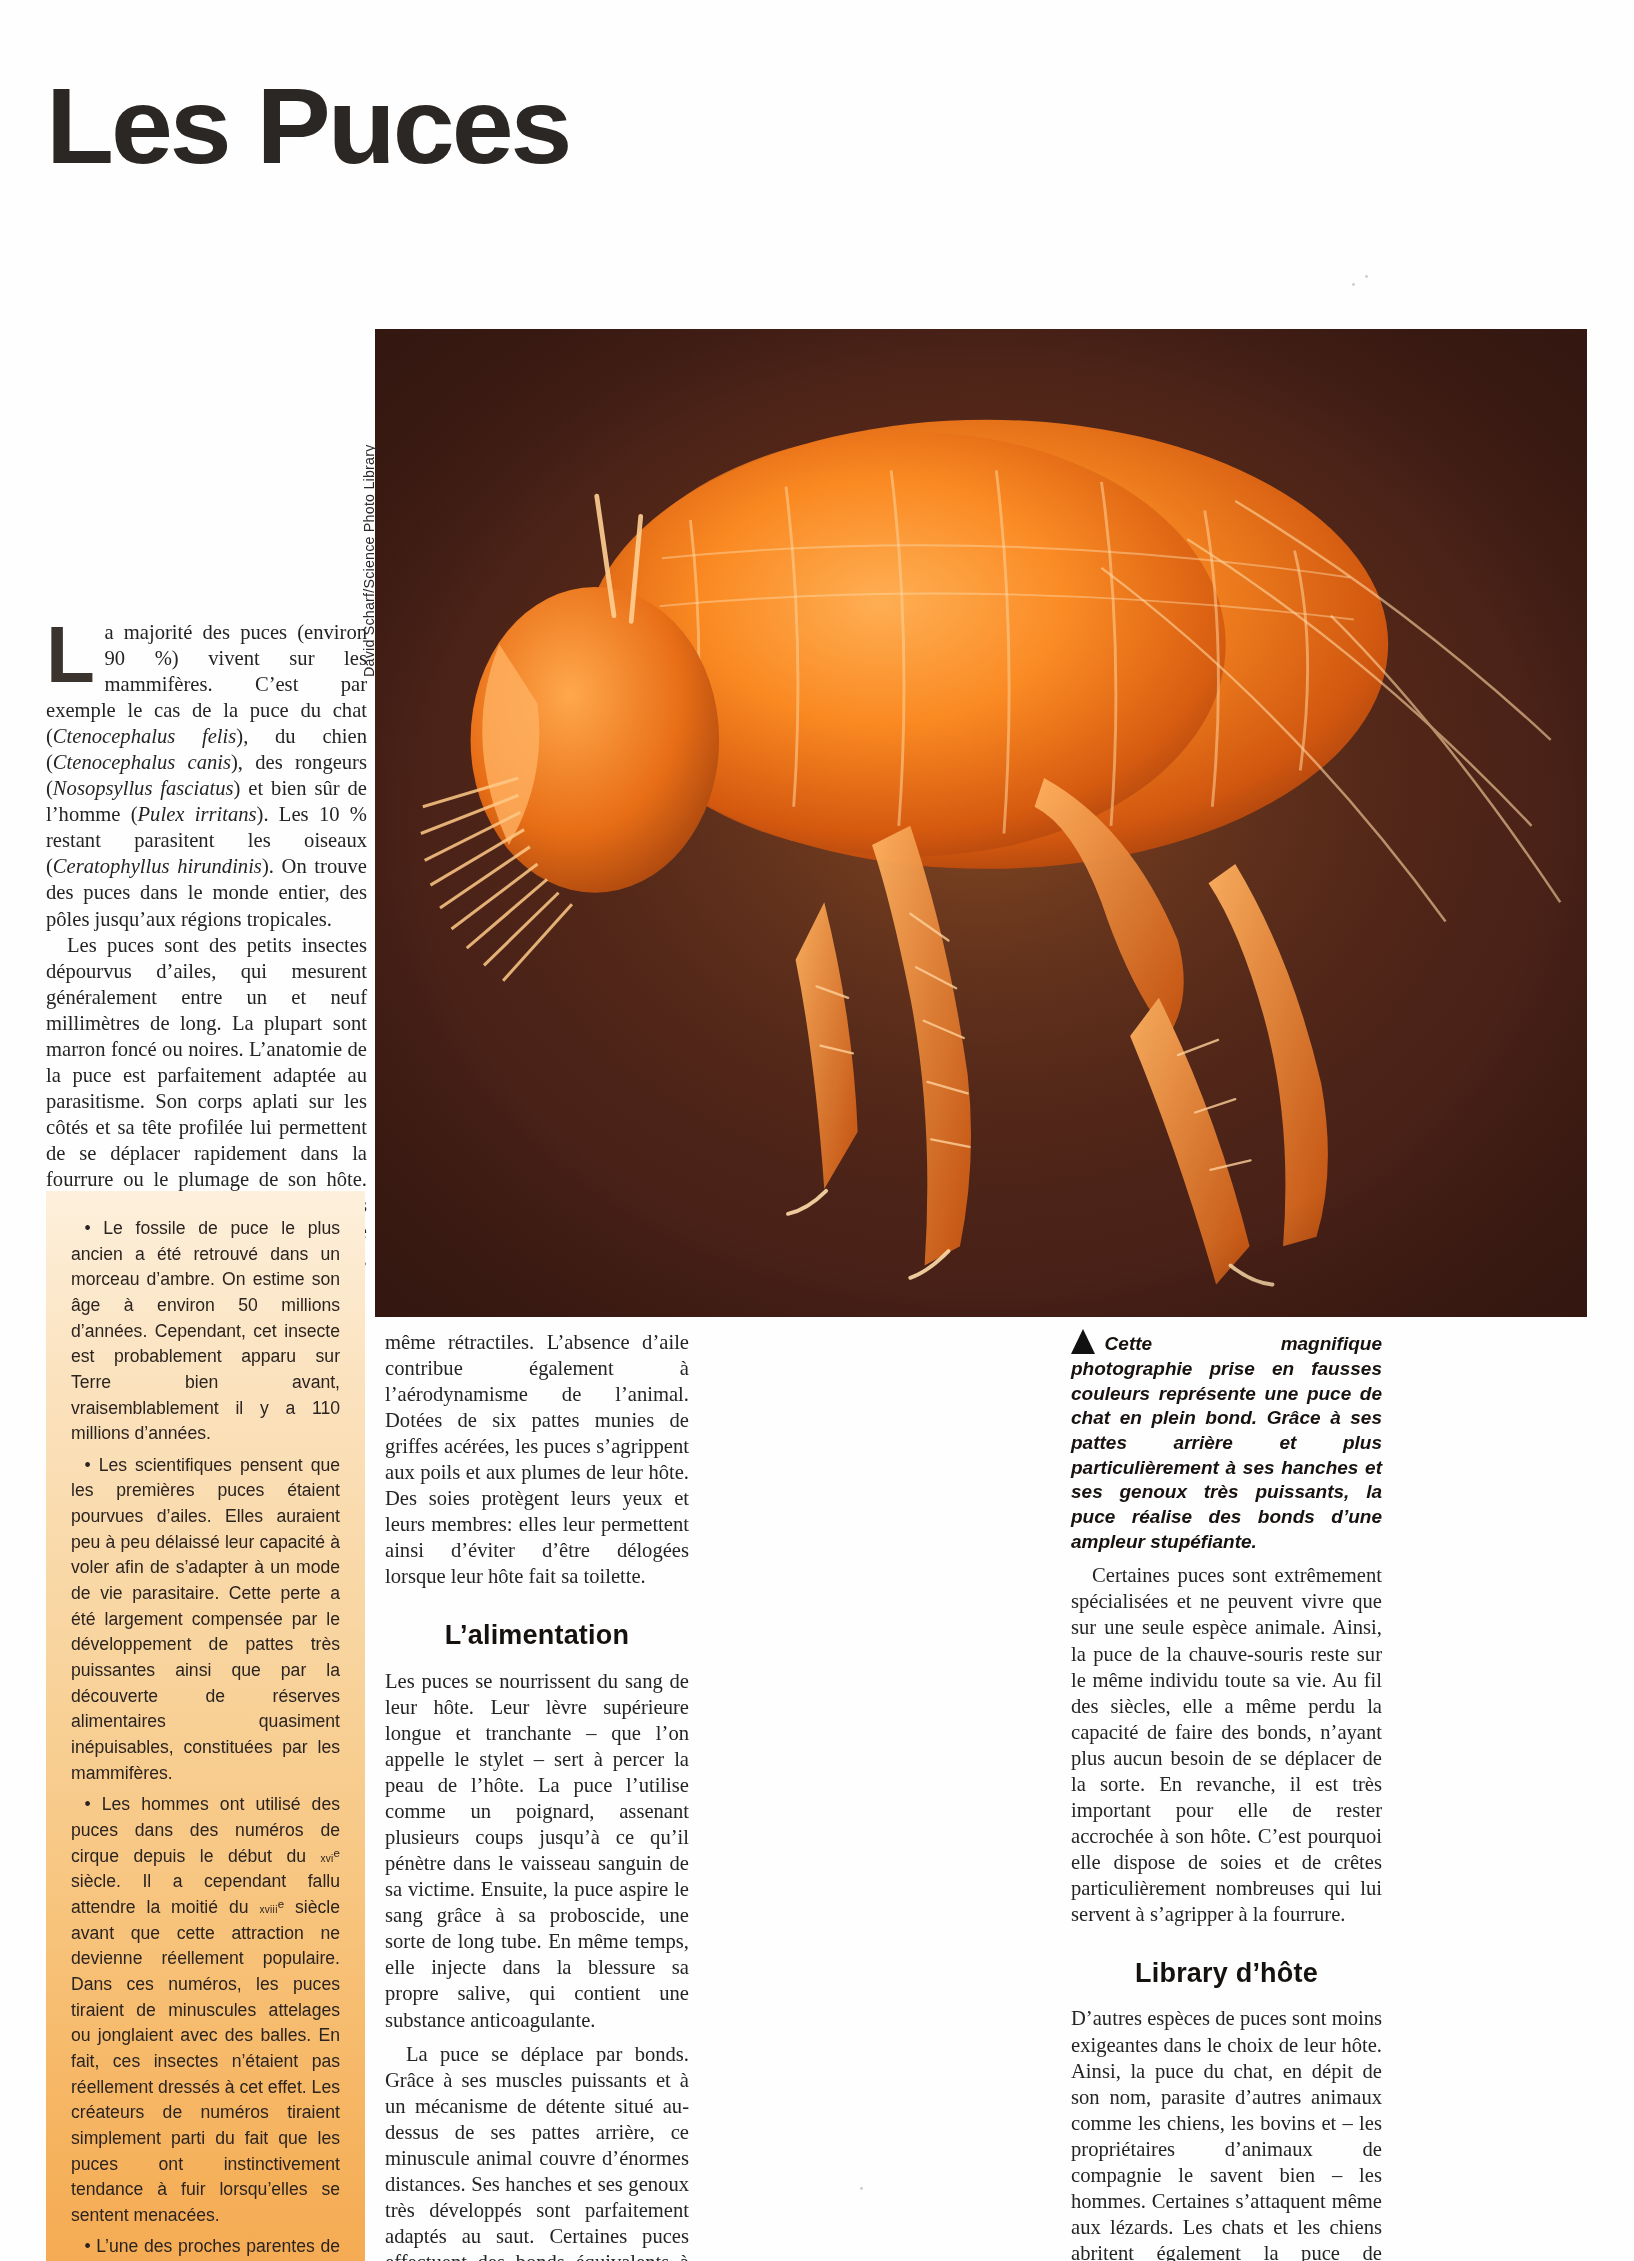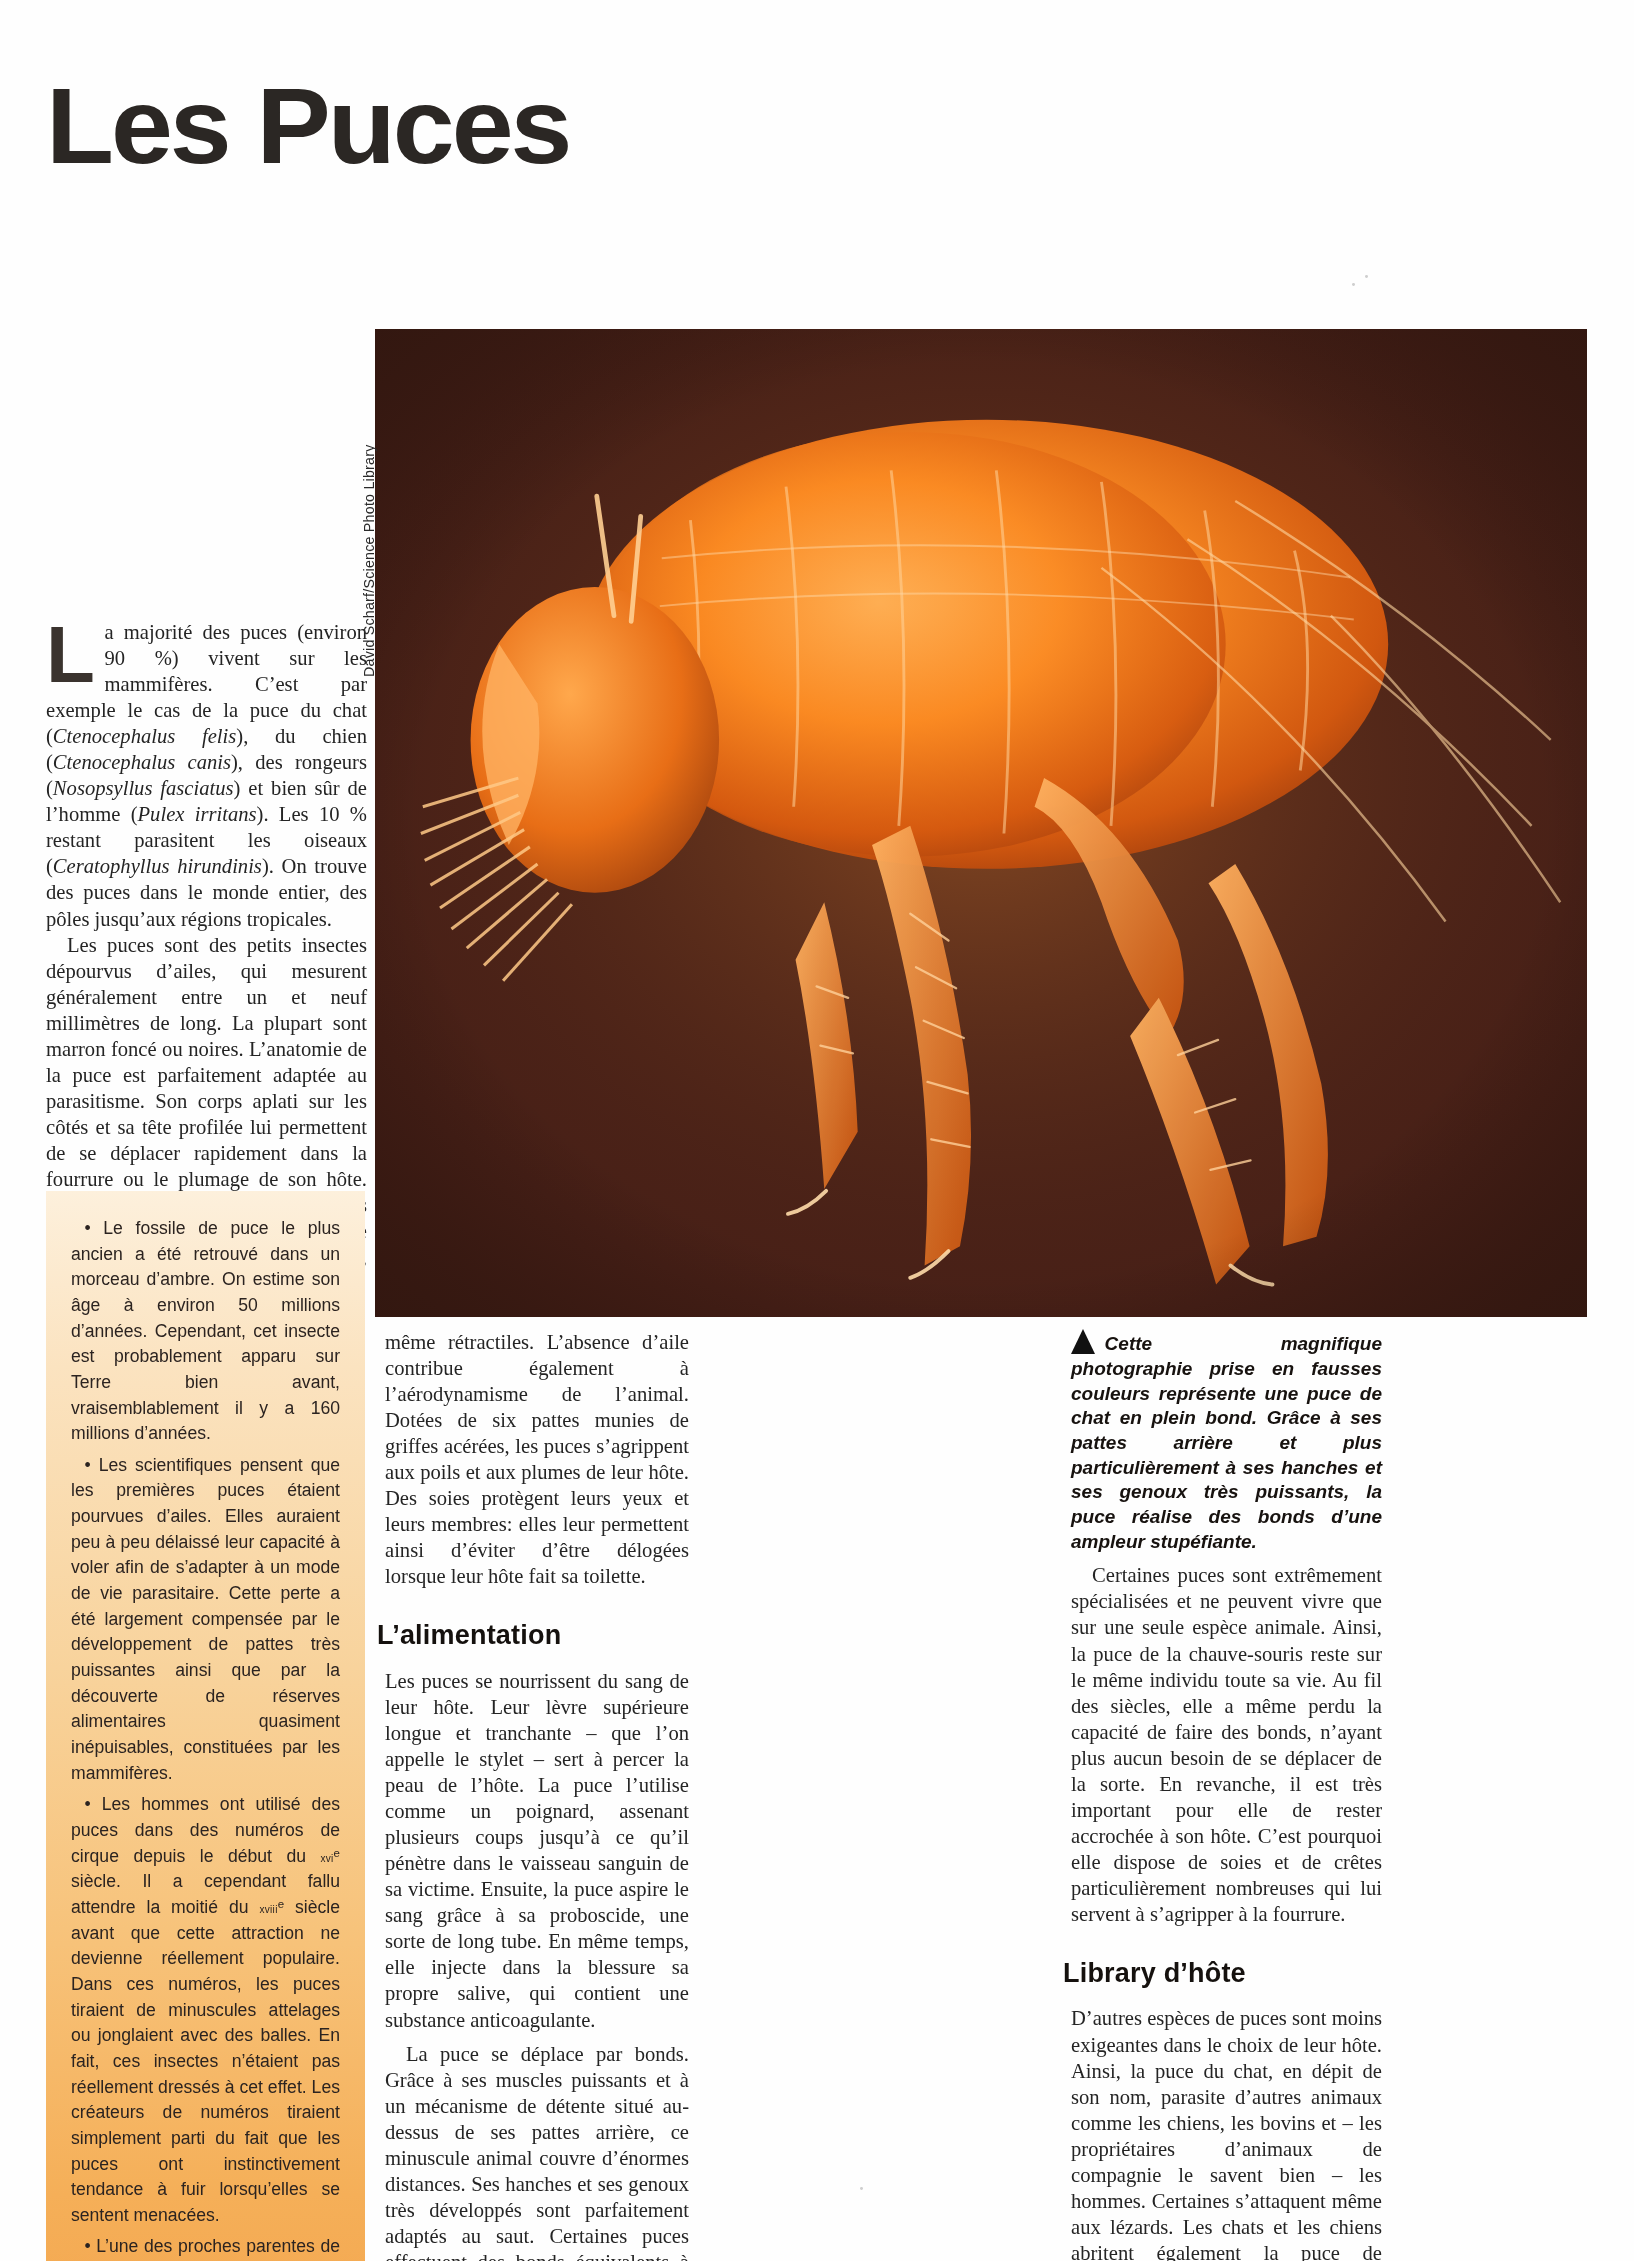--- a/index.html
+++ b/index.html
@@ -118,20 +118,21 @@
     position:absolute;left:1063px;top:1321px;width:327px;
     font-size:20.6px;line-height:1.265;
     text-align:justify;color:#242424;hyphens:auto;
   }
   .col-mid p,.col-right p,.col-far p{margin:8px;}
   .ind{text-indent:21px;}
   h2.sec{
     font-family:"Liberation Sans", sans-serif;
     font-weight:bold;
     font-size:27px;
+    text-align:center;
     margin:29px 0 15.3px 0;
     color:#15110e;
     letter-spacing:0.2px;
   }
 
   
   .caption{
     font-family:"Liberation Sans", sans-serif;
     font-weight:bold;font-style:italic;
     font-size:19px;line-height:1.30;
@@ -159,21 +160,21 @@
   <div class="title">Les Puces</div>
 
 
   <div class="col-left">
     <p><span class="dropcap">L</span><span>a majorité des puces (environ 90 %) vivent sur les mammifères. C’est par exemple le cas de la puce du chat (</span><i>Ctenocephalus felis</i><span>), du chien (</span><i>Ctenocephalus canis</i><span>), des rongeurs (</span><i>Nosopsyllus fasciatus</i><span>) et bien sûr de l’homme (</span><i>Pulex irritans</i><span>). Les 10 % restant parasitent les oiseaux (</span><i>Ceratophyllus hirundinis</i><span>). On trouve des puces dans le monde entier, des pôles jusqu’aux régions tropicales.</span></p>
     <p class="ind">Les puces sont des petits insectes dépourvus d’ailes, qui mesurent généralement entre un et neuf millimètres de long. La plupart sont marron foncé ou noires. L’anatomie de la puce est parfaitement adaptée au parasitisme. Son corps aplati sur les côtés et sa tête profilée lui permettent de se déplacer rapidement dans la fourrure ou le plumage de son hôte. Ses antennes sont courtes et logées dans des cannelures situées de chaque côté de la tête. Chez certaines espèces, elles sont</p>
   </div>
 
   <div class="box">
     <div class="box-body">
-      <p>• Le fossile de puce le plus ancien a été retrouvé dans un morceau d’ambre. On estime son âge à environ 50 millions d’années. Cependant, cet insecte est probablement apparu sur Terre bien avant, vraisemblablement il y a 160 millions d’années.</p>
+      <p>• Le fossile de puce le plus ancien a été retrouvé dans un morceau d’ambre. On estime son âge à environ 50 millions d’années. Cependant, cet insecte est probablement apparu sur Terre bien avant, vraisemblablement il y a 110 millions d’années.</p>
       <p>• Les scientifiques pensent que les premières puces étaient pourvues d’ailes. Elles auraient peu à peu délaissé leur capacité à voler afin de s’adapter à un mode de vie parasitaire. Cette perte a été largement compensée par le développement de pattes très puissantes ainsi que par la découverte de réserves alimentaires quasiment inépuisables, constituées par les mammifères.</p>
       <p><span>• Les hommes ont utilisé des puces dans des numéros de cirque depuis le début du </span><span class="sc">xvi</span><span class="sup">e</span><span> siècle. Il a cependant fallu attendre la moitié du </span><span class="sc">xviii</span><span class="sup">e</span><span> siècle avant que cette attraction ne devienne réellement populaire. Dans ces numéros, les puces tiraient de minuscules attelages ou jonglaient avec des balles. En fait, ces insectes n’étaient pas réellement dressés à cet effet. Les créateurs de numéros tiraient simplement parti du fait que les puces ont instinctivement tendance à fuir lorsqu’elles se sentent menacées.</span></p>
       <p>• L’une des proches parentes de la puce que nous connaissons est la puce d’eau, qui vit dans les mares et les étangs. Recueillie, puis séchée, elle entre dans la composition des aliments pour poissons d’aquarium.</p>
     </div>
   </div>
 
   <div class="photo">
     <svg viewBox="0 0 1268 1034" preserveAspectRatio="none">
       <defs>
         <radialGradient id="bodyg" cx="45%" cy="40%" r="68%">

